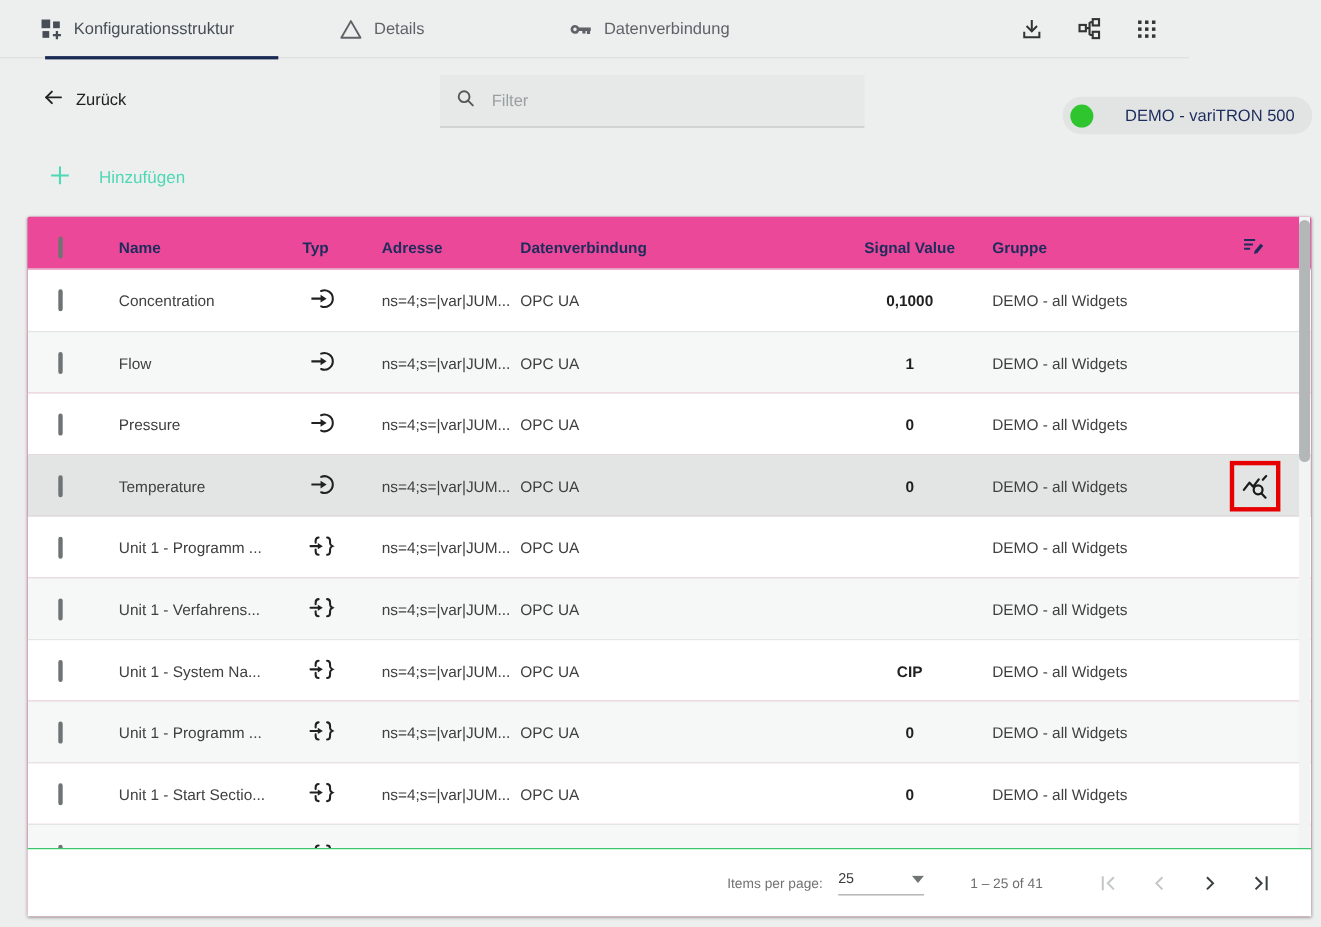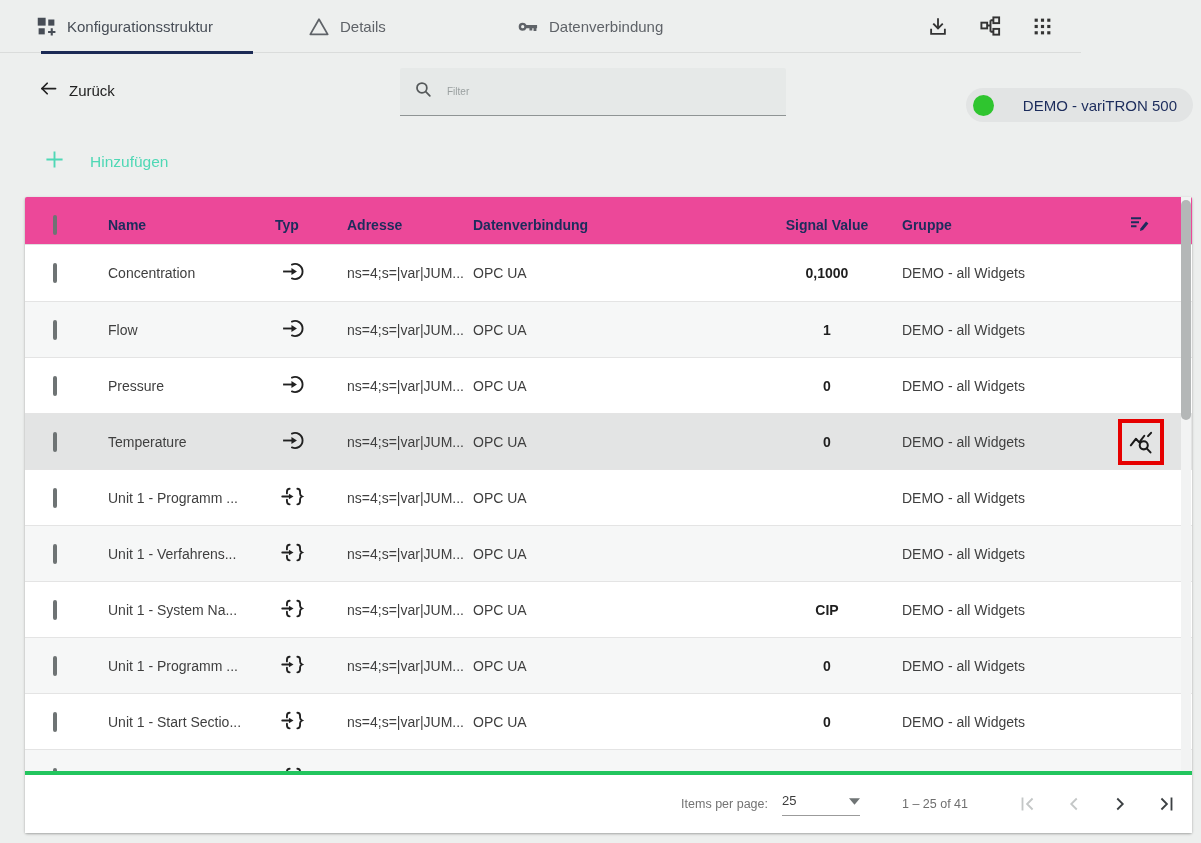--- a/index.html
+++ b/index.html
@@ -26,21 +26,21 @@
   .hdr-icons .hicon { display:flex; align-items:center; cursor:pointer; }
 
   
   .toolbar { position:absolute; left:0; top:54px; width:1201px; height:86px; }
   .back-btn { position:absolute; left:38px; top:24px; display:flex; align-items:center; gap:10px;
               color:#212121; font-size:15px; cursor:pointer; }
   .filter-field { position:absolute; left:400px; top:14px; width:386px; height:48px;
                   background:#e6e9e8; border-bottom:1px solid #8f9494; border-radius:2px 2px 0 0;
                   display:flex; align-items:center; padding:0 14px; gap:14px; }
   .filter-field input { flex:1; border:none; outline:none; background:transparent;
-                        font-family:"Liberation Sans",sans-serif; font-size:10px; color:#3f3f3f; }
+                        font-family:"Liberation Sans",sans-serif; font-size:15px; color:#3f3f3f; }
   .filter-field input::placeholder { color:#9aa0a0; }
   .device-badge { position:absolute; right:8px; top:34px; height:34px; border-radius:17px;
                   background:#e2e4e4; display:flex; align-items:center; gap:29px; padding:0 16px 0 7px;
                   font-size:15px; color:#1c2c5c; cursor:pointer; }
   .status-dot { width:21px; height:21px; border-radius:50%; background:#2fc52f; }
 
   
   .add-row { position:absolute; left:45px; top:150px; display:flex; align-items:center; gap:26px;
              color:#4fd8b5; font-size:15.5px; cursor:pointer; }
 
@@ -58,22 +58,22 @@
   .c-name { padding-left:13px; }
   .c-typ { display:flex; justify-content:center; }
   .c-adresse { padding-left:36px; }
   .c-conn { padding-left:8px; }
   .c-signal { text-align:center; font-weight:bold; color:#1f1f1f; }
   .c-action { position:relative; display:flex; justify-content:center; align-items:center; height:56px; }
   .checkbox { width:18px; height:18px; border:2px solid #6e7374; border-radius:2px; background:transparent; cursor:pointer; }
   .annotation-box { position:absolute; left:3px; top:5px; width:46px; height:46px;
                     border:4px solid #e60000; display:flex; align-items:center; justify-content:center; background:transparent; }
   
-  .tfoot { position:absolute; left:0; bottom:0; width:100%; height:62px; border-top:4px solid #22c55e;
-           display:flex; align-items:center; justify-content:flex-end; padding-right:14px;
+  .tfoot { position:absolute; left:0; bottom:0; width:100%; height:62px; border-top:1px solid #22c55e;
+           display:flex; align-items:center; justify-content:flex-end; padding-right:34px;
            font-size:12.5px; color:#737373; background:#fff; }
   .ipp-label { margin-right:14px; }
   .ipp-select { display:flex; align-items:center; justify-content:space-between; width:78px;
                 border-bottom:1px solid #9b9b9b; padding-bottom:7px; margin-right:42px;
                 color:#3c3c3c; font-size:13px; cursor:pointer; }
   .range-label { margin-right:48px; color:#6f6f6f; }
   .pager { display:flex; align-items:center; gap:22px; }
   .pager .pbtn { display:flex; align-items:center; justify-content:center; width:24px; height:24px; cursor:pointer; }
   
   .vscroll { position:absolute; top:0; right:1px; width:10px; height:574px; background:#f2f3f3; }

